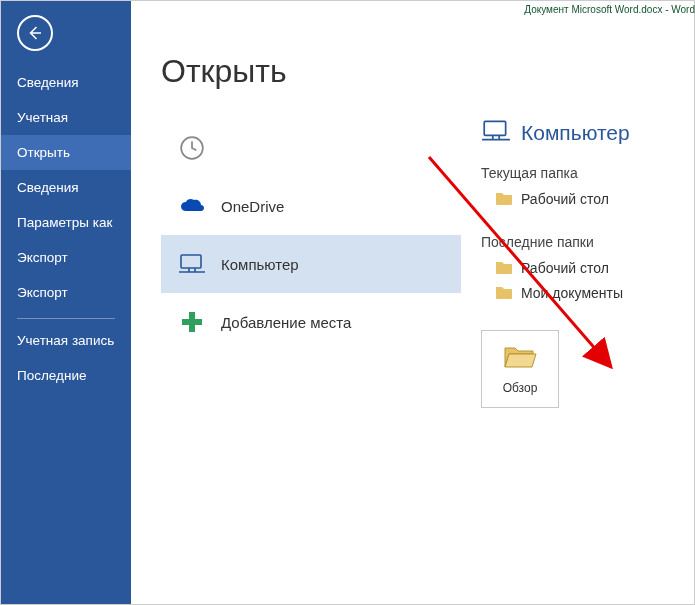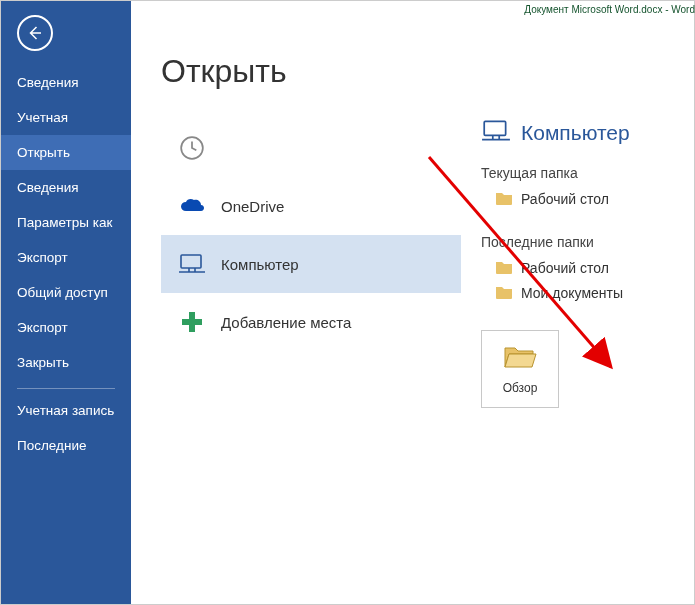--- a/index.html
+++ b/index.html
@@ -42,23 +42,21 @@
       <svg viewBox="0 0 24 24">
           <path d="M14 4 L6 12 L14 20 M6 12 H20"></path>
         </svg>
     </div>
     <div class="nav-item">Сведения</div>
     <div class="nav-item">Учетная</div>
     <div class="nav-item active">Открыть</div>
     <div class="nav-item">Сведения</div>
     <div class="nav-item">Параметры как</div>
     <div class="nav-item">Экспорт</div>
-    <div class="nav-item">Общий доступ</div>
     <div class="nav-item">Экспорт</div>
-    <div class="nav-item">Закрыть</div>
     <hr class="divider">
     <div class="nav-item">Учетная запись</div>
     <div class="nav-item">Последние</div>
   </div>
 
   <div class="titlebar">Документ Microsoft Word.docx - Word</div>
 
   <div class="main">
     <div class="page-title">Открыть</div>
 

